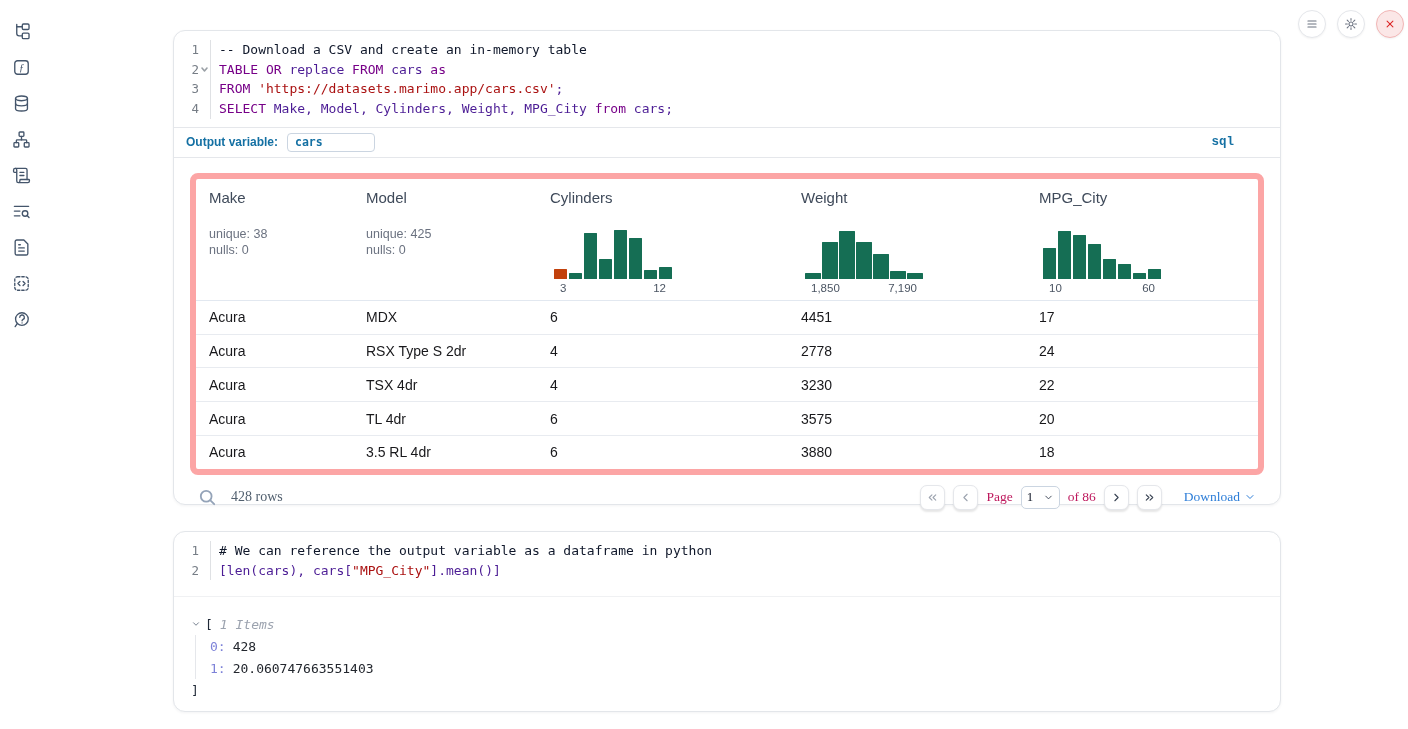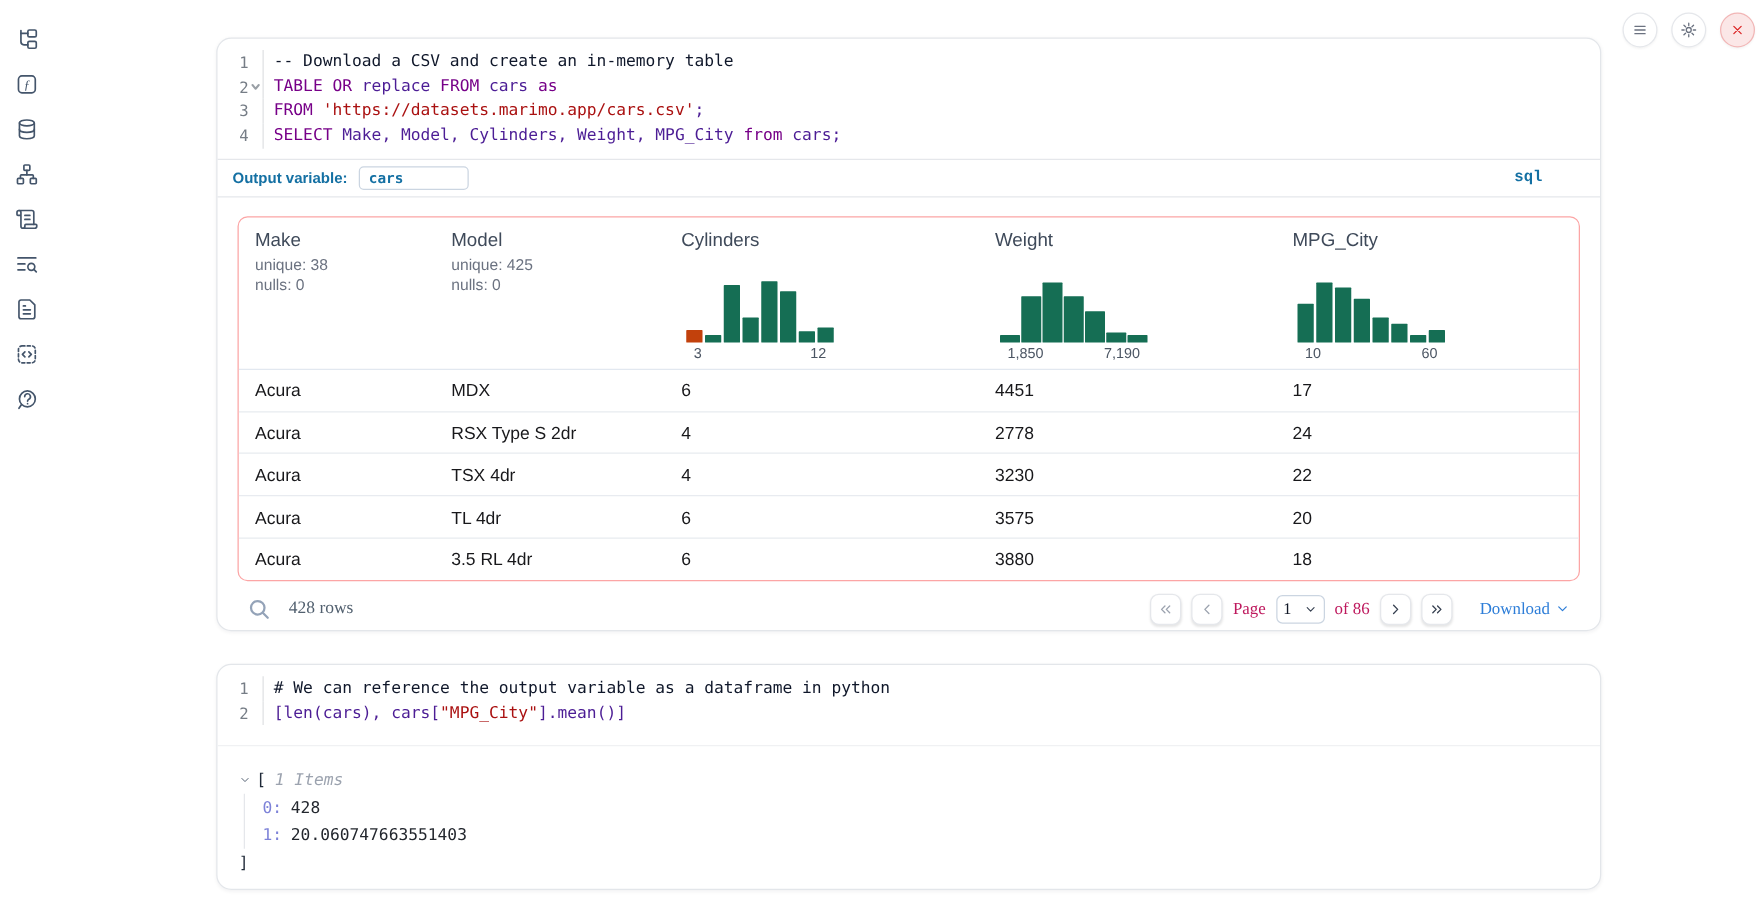--- a/index.html
+++ b/index.html
@@ -32,26 +32,26 @@
   .tok-comment{color:#0f172a;}
   .tok-str{color:#aa1111;}
   .tok-plain{color:#4c1d95;}
   
   .outvar-row{height:29px;border-top:1px solid #e5e7eb;border-bottom:1px solid #e5e7eb;display:flex;align-items:center;padding:0 12px;gap:9px;}
   .outvar-label{color:#1470a3;font-weight:700;font-size:12px;}
   .outvar-input{width:72px;height:15px;border:1px solid #cbd5e1;border-radius:4px;font-family:"DejaVu Sans Mono",monospace;font-weight:700;font-size:11.5px;color:#1470a3;padding:1px 7px;outline:none;}
   .lang-badge{margin-left:auto;color:#1470a3;font-weight:700;font-size:12.5px;font-family:Liberation Mono, monospace;padding-right:34px;}
   
   .cell-output{padding:15px 16px 0;}
-  .data-table{border:1px solid #fca5a5;border-radius:8px;overflow:hidden;}
+  .data-table{border:6px solid #fca5a5;border-radius:8px;overflow:hidden;}
   .tgrid{display:grid;grid-template-columns:157px 184px 251px 238px 1fr;}
   .thead{border-bottom:1px solid #e2e8f0;}
   .hcell{padding:10px 0 6px 13px;display:flex;flex-direction:column;height:121px;box-sizing:border-box;cursor:pointer;}
   .hname{font-size:15px;color:#3f4a5a;}
-  .hstats{margin-top:3px;font-size:12.5px;color:#6b7280;line-height:16.5px;}
+  .hstats{margin-top:20px;font-size:12.5px;color:#6b7280;line-height:16.5px;}
   .hist{margin-top:auto;width:118px;margin-left:4px;}
   .hist-bars{display:flex;align-items:flex-end;gap:1.5px;height:52px;}
   .hist-bar{flex:1;background:#156e54;border-radius:.5px;}
   .hist-bar.orange{background:#c2410c;}
   .hist-labels{display:flex;justify-content:space-between;font-size:11.5px;color:#4b5563;padding:3px 6px 0;}
   .trow{border-bottom:1px solid #e8ebf0;}
   .trow:last-child{border-bottom:none;}
   .tcell{padding-left:13px;height:32.8px;display:flex;align-items:center;font-size:14px;color:#18181b;box-sizing:border-box;}
   
   .table-footer{height:45px;display:flex;align-items:center;padding:0 8px 0 9px;font-family:Liberation Serif, serif;}

